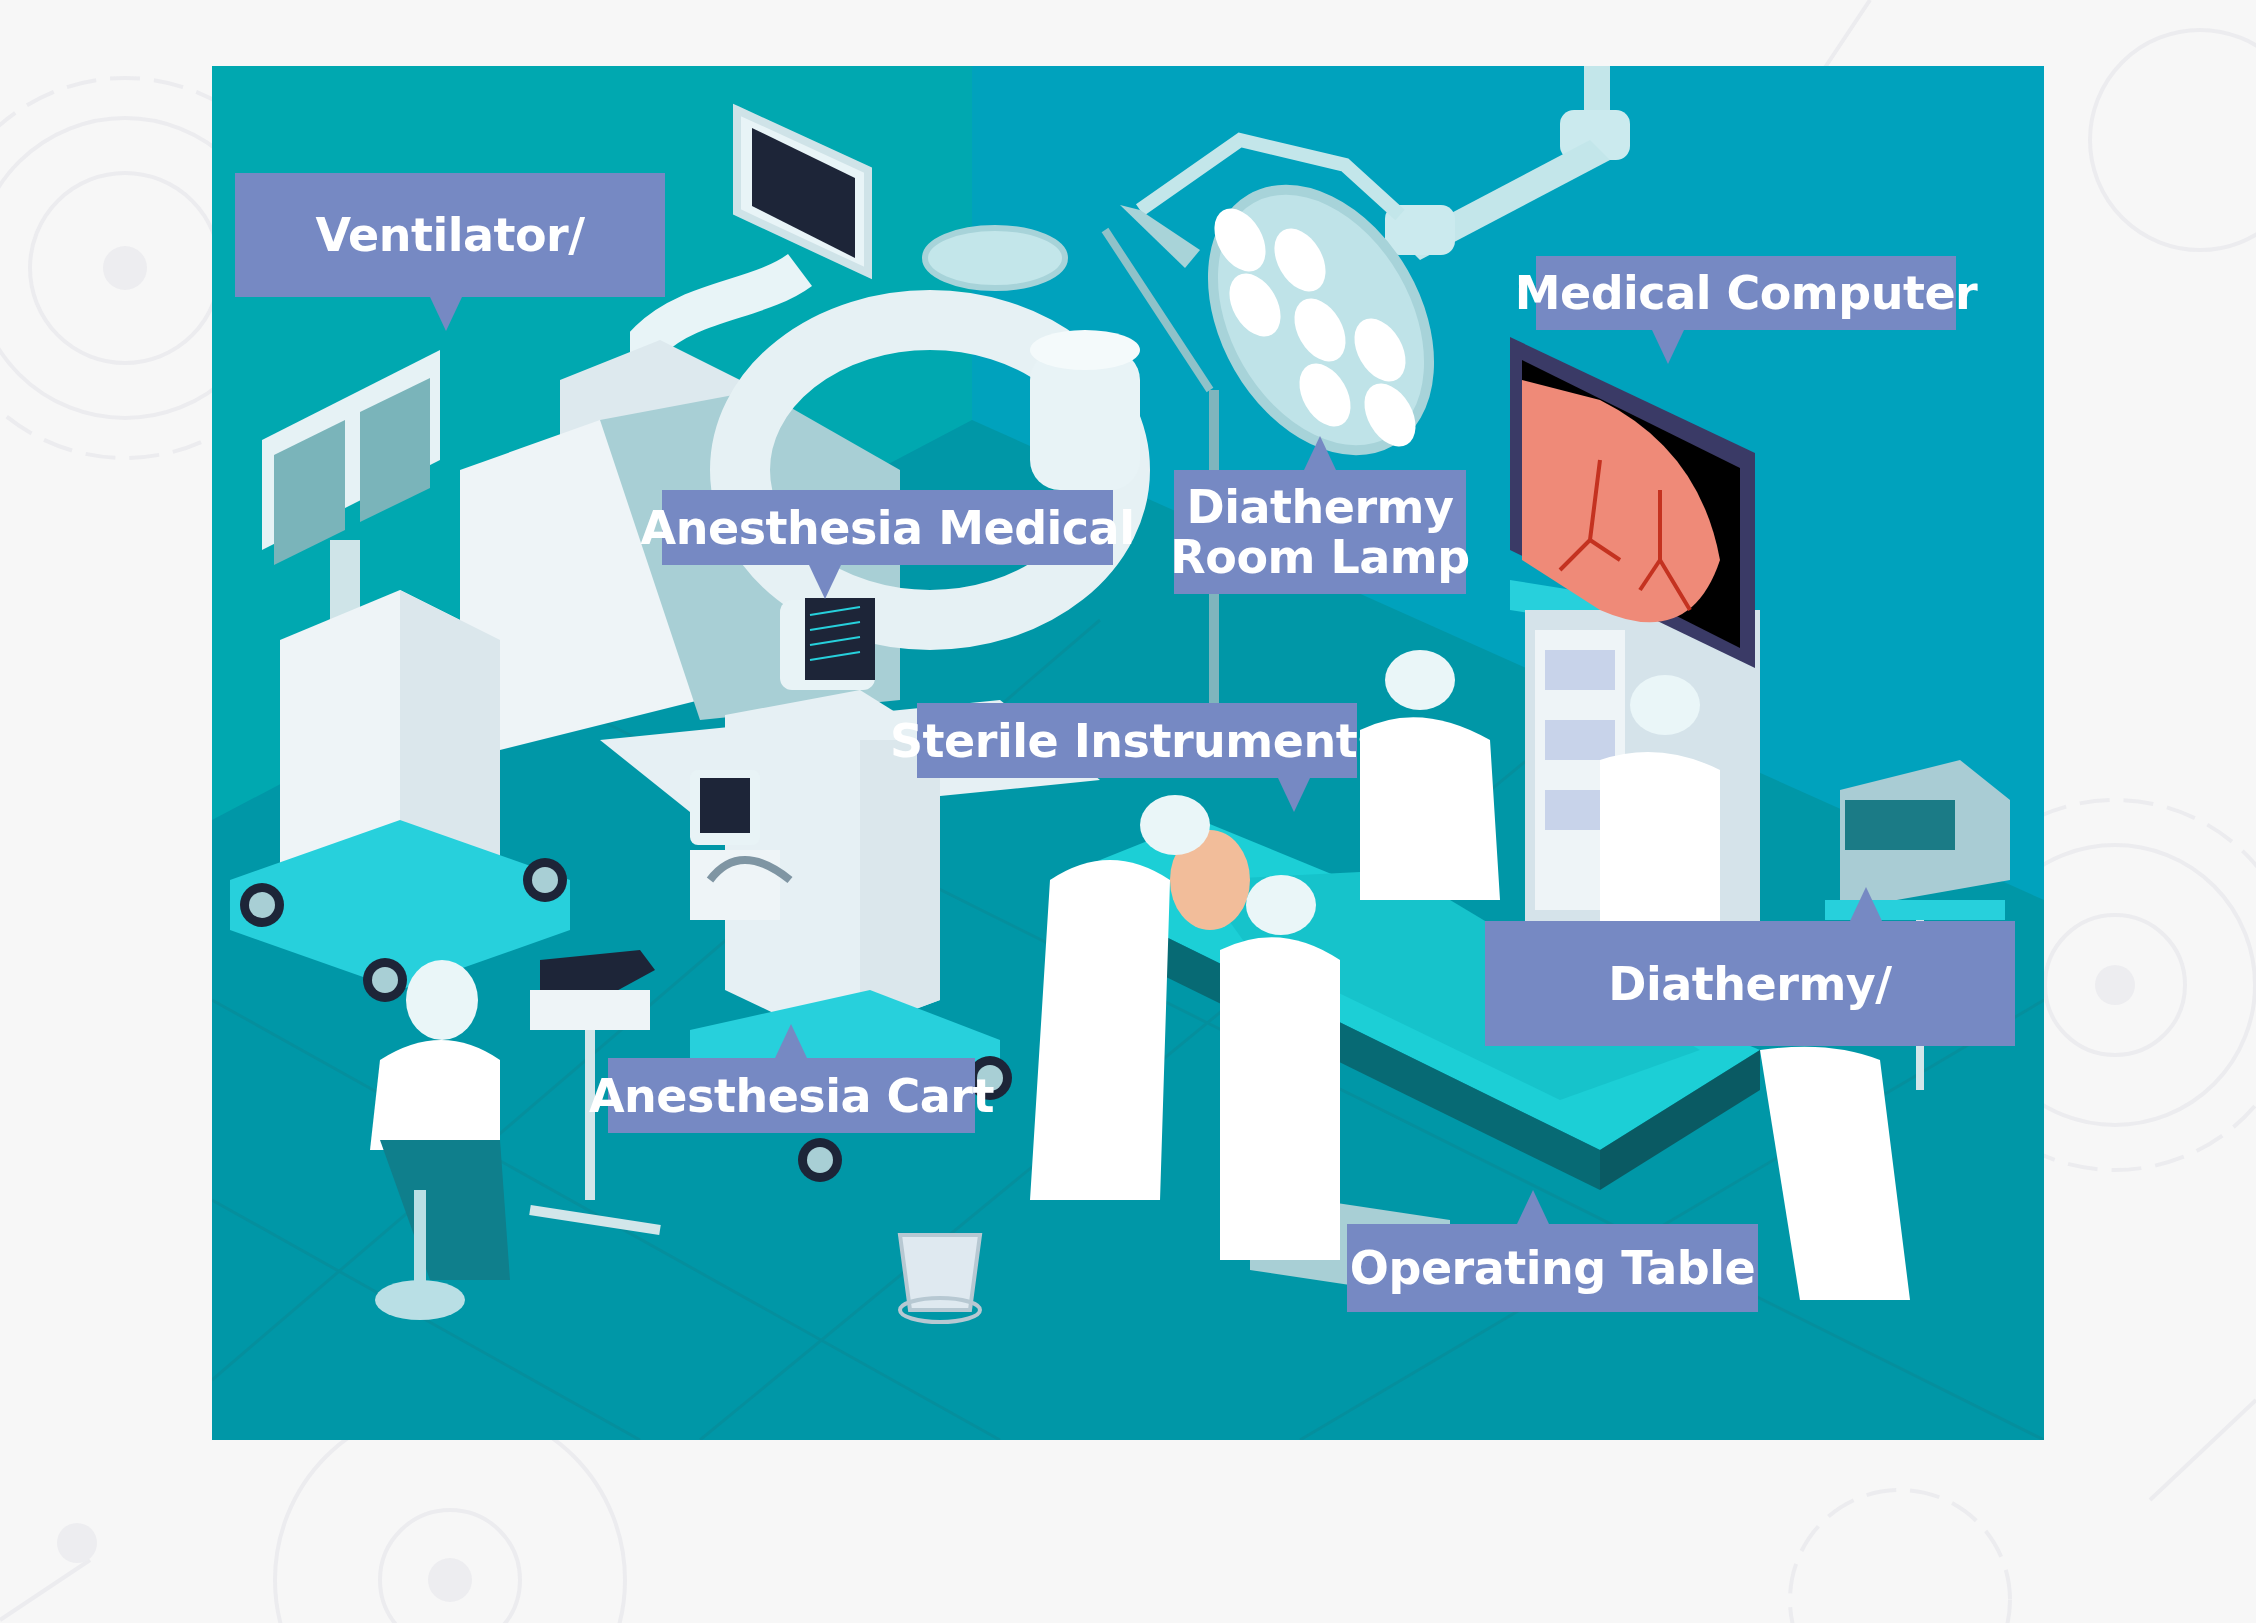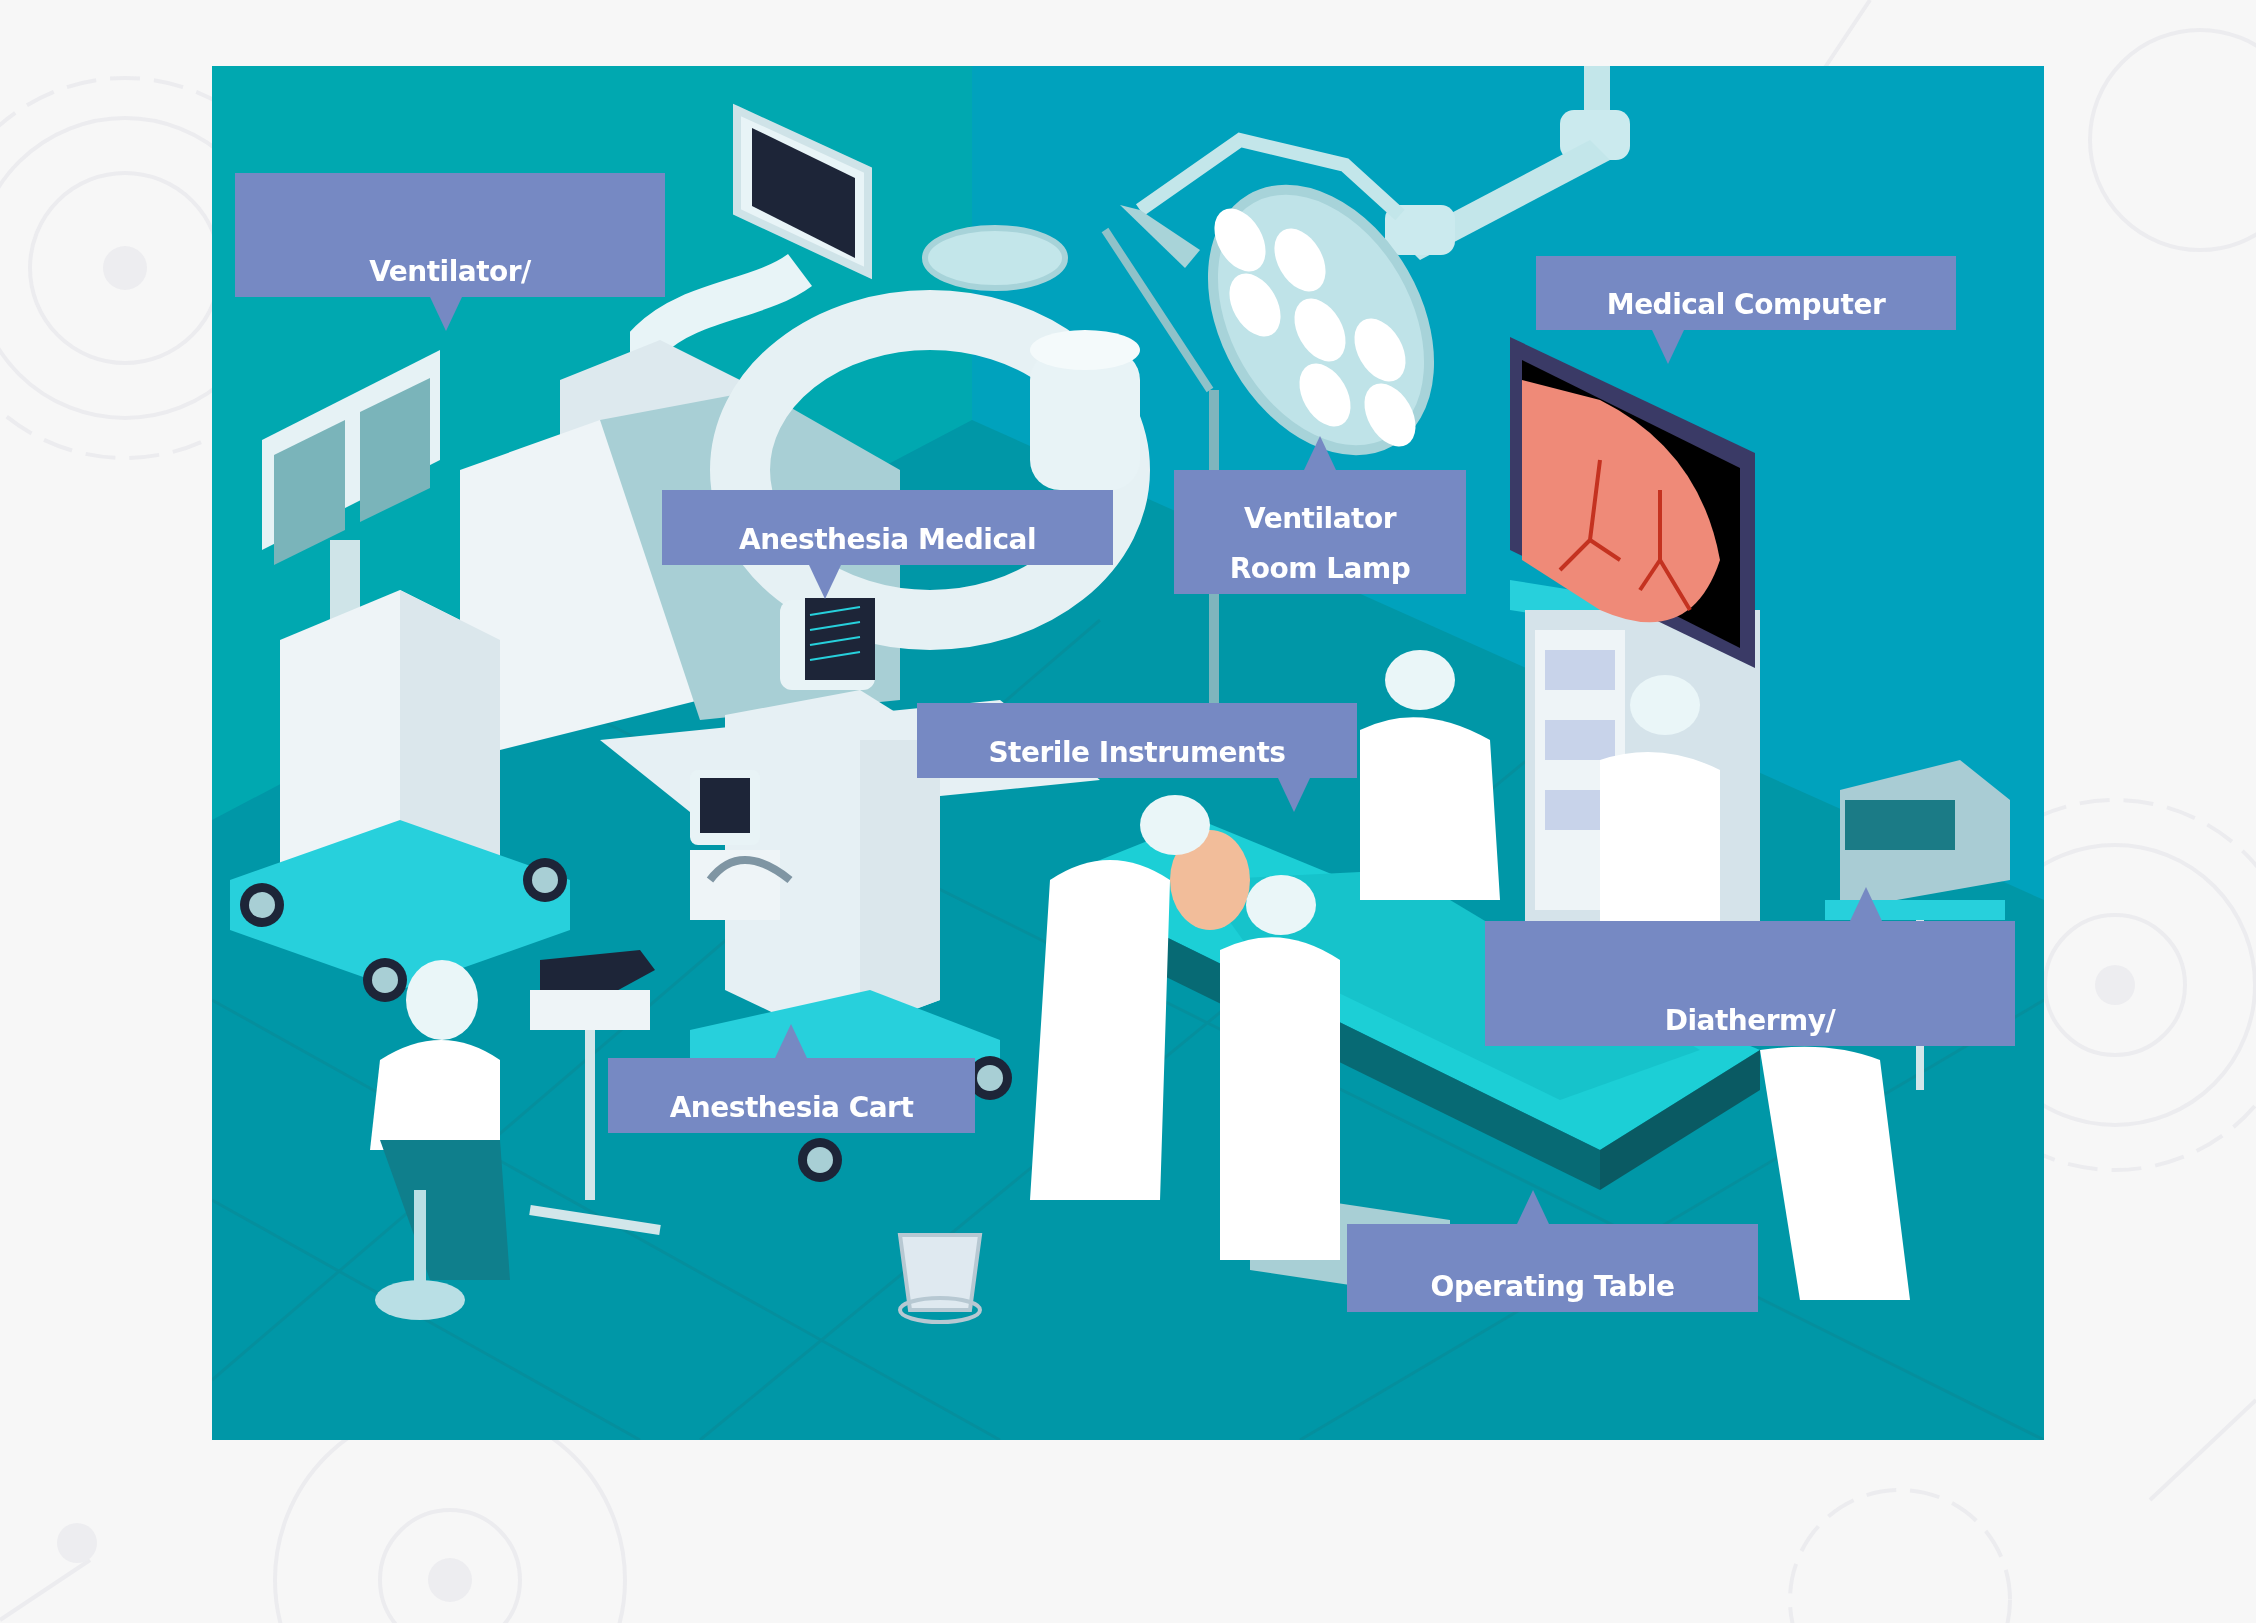--- a/index.html
+++ b/index.html
@@ -13,22 +13,22 @@
     position: absolute; left: 212px; top: 66px; width: 1832px; height: 1374px;
     overflow: hidden;
   }
   .scene svg { position: absolute; left: 0; top: 0; }
   .label {
     position: absolute;
     background: #7689c3;
     color: #ffffff;
     font-weight: bold;
     text-align: center;
-    display: flex; flex-direction: column; align-items: center; justify-content: flex-end;
-    font-size: 28px; line-height: 50px;
+    display: flex; flex-direction: column; align-items: center; justify-content: center;
+    font-size: 46px; line-height: 50px;
     letter-spacing: -0.5px;
     box-sizing: border-box;
     white-space: nowrap;
   }
   .label span { display: block; }
   .ptr { position: absolute; width: 0; height: 0; }
   .ptr.down { border-left: 16px solid transparent; border-right: 16px solid transparent; border-top: 34px solid #7689c3; }
   .ptr.up { border-left: 16px solid transparent; border-right: 16px solid transparent; border-bottom: 34px solid #7689c3; }
 </style>
 </head>
@@ -216,21 +216,21 @@
     <span>Ventilator/</span>
   </div>
   <div class="ptr down" style="left:218px; top:231px;"></div>
 
   <div class="label" style="left:450px; top:424px; width:451px; height:75px;">
     <span>Anesthesia Medical</span>
   </div>
   <div class="ptr down" style="left:597px; top:499px;"></div>
 
   <div class="label" style="left:962px; top:404px; width:292px; height:124px;">
-    <span>Ventilator</span>
+    <span>Diathermy</span>
     <span>Room Lamp</span>
   </div>
   <div class="ptr up" style="left:1092px; top:370px;"></div>
 
   <div class="label" style="left:1297px; top:190px; width:420px; height:74px;margin-left:27px;">
     <span>Medical Computer</span>
   </div>
   <div class="ptr down" style="left:1440px; top:264px;"></div>
 
   <div class="label" style="left:705px; top:637px; width:440px; height:75px;">

